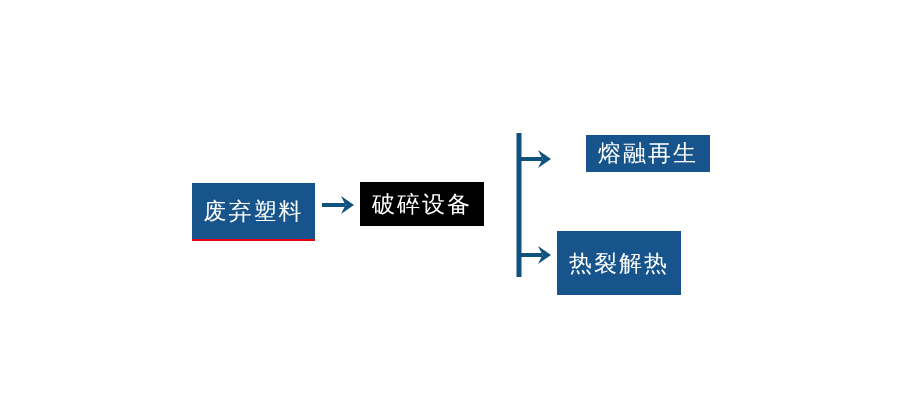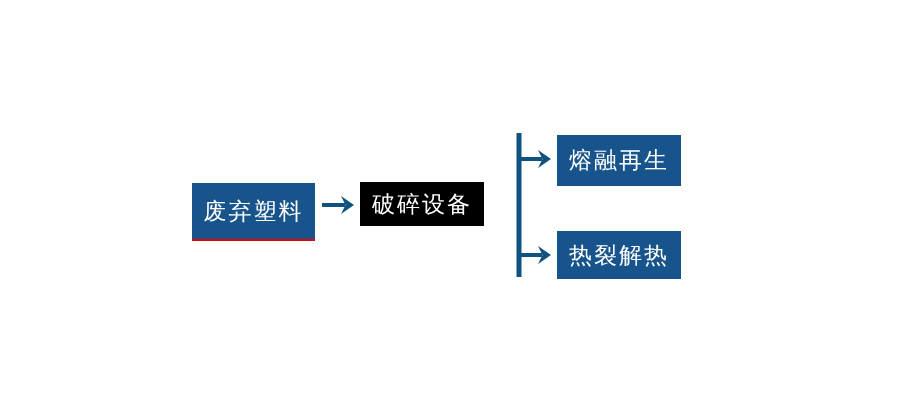--- a/index.html
+++ b/index.html
@@ -46,32 +46,32 @@
   }
   .node-process {
     left: 360px;
     top: 182px;
     width: 124px;
     height: 44px;
     background: #000000;
     font-size: 23px;
   }
   .node-out-1 {
-    left: 557px;
+    left: 586px;
     top: 135px;
     width: 124px;
-    height: 51px;
+    height: 37px;
     background: #17548B;
     font-size: 23px;
   }
   .node-out-2 {
     left: 557px;
     top: 231px;
     width: 124px;
-    height: 48px;
+    height: 64px;
     background: #17548B;
     font-size: 23px;
   }
 
   
   .connector {
     position: absolute;
   }
   .connector-main {
     left: 320px;

